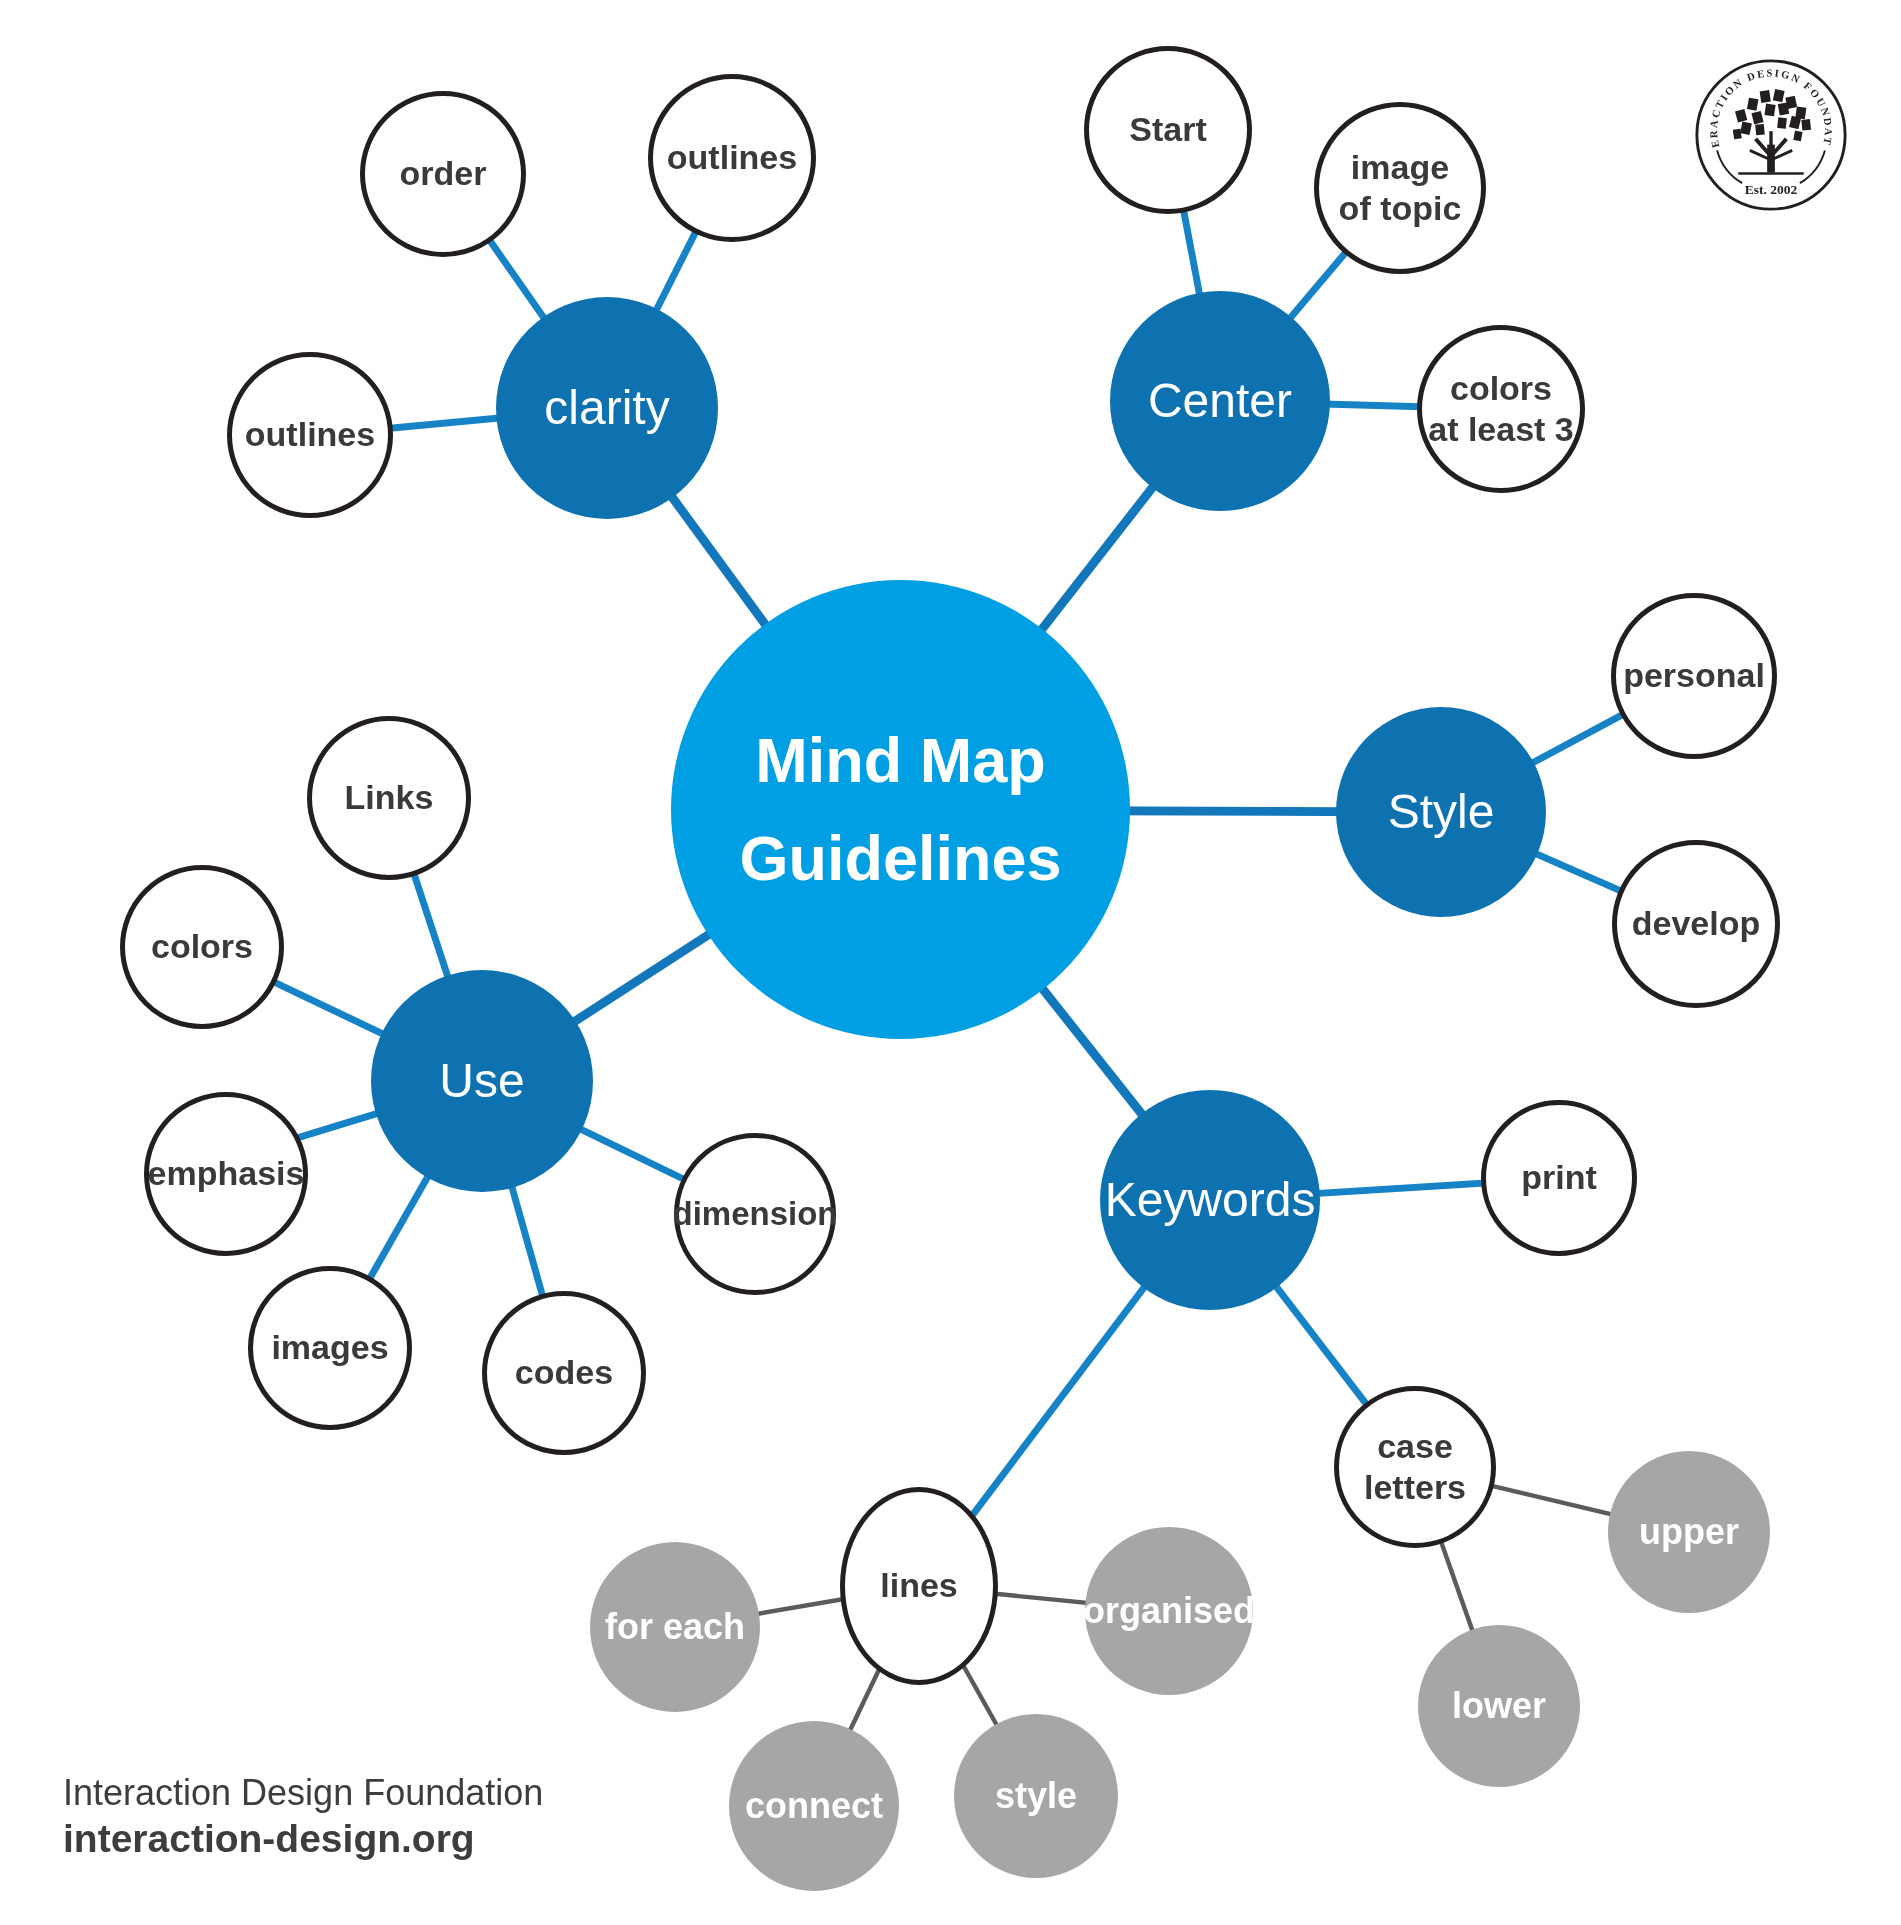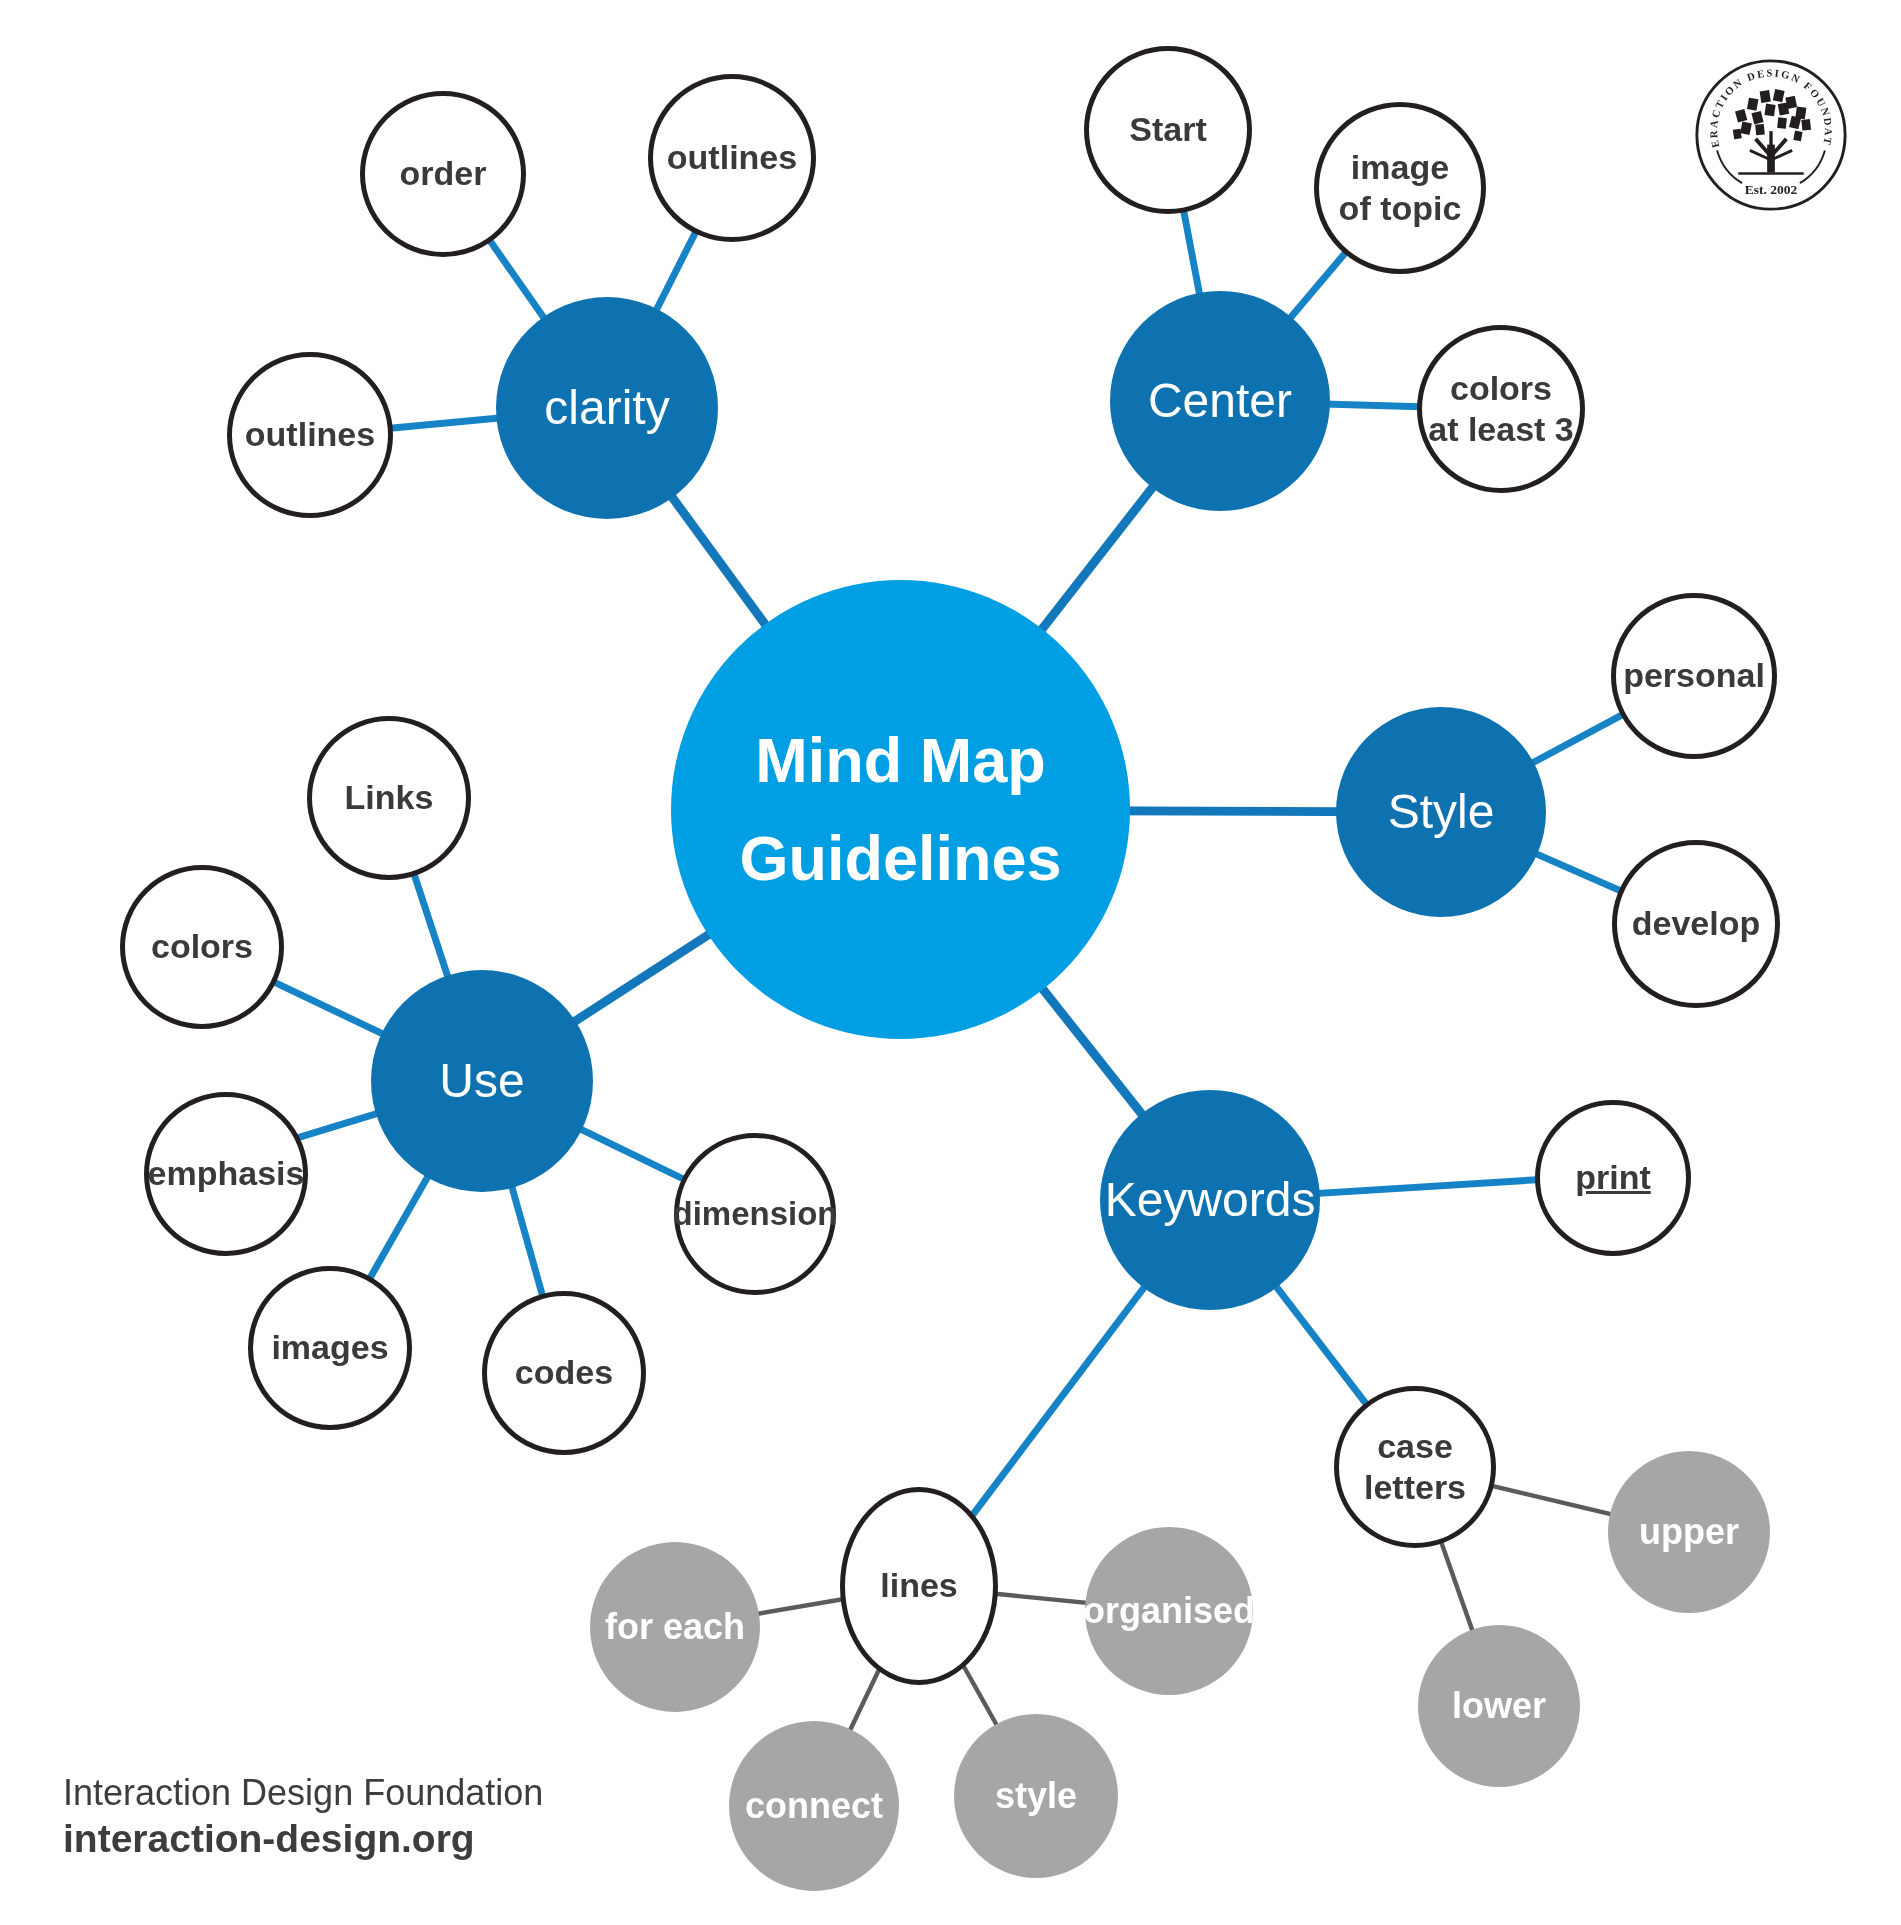--- a/index.html
+++ b/index.html
@@ -156,21 +156,21 @@
   <div class="node leaf" style="left:1611px; top:593px; width:166px; height:166px;">personal</div>
   <div class="node leaf" style="left:1612px; top:840px; width:168px; height:168px;">develop</div>
 
   <div class="node leaf" style="left:307px; top:716px;  width:164px; height:164px;">Links</div>
   <div class="node leaf" style="left:120px; top:865px;  width:164px; height:164px;">colors</div>
   <div class="node leaf" style="left:96px;  top:1092px; width:164px; height:164px;margin-left:48px;">emphasis</div>
   <div class="node leaf" style="left:248px; top:1266px; width:164px; height:164px;">images</div>
   <div class="node leaf" style="left:482px; top:1291px; width:164px; height:164px;">codes</div>
   <div class="node leaf" style="left:674px; top:1133px; width:162px; height:162px; font-size:33px;">dimension</div>
 
-  <div class="node leaf" style="left:1535px; top:1100px; width:156px; height:156px;text-decoration:underline;">print</div>
+  <div class="node leaf" style="left:1481px; top:1100px; width:156px; height:156px;">print</div>
   <div class="node leaf" style="left:1334px; top:1386px; width:162px; height:162px;">case
 letters</div>
   <div class="node leaf" style="left:840px;  top:1487px; width:158px; height:198px;">lines</div>
 
   <div class="node gray" style="left:1608px; top:1451px; width:162px; height:162px;">upper</div>
   <div class="node gray" style="left:1418px; top:1625px; width:162px; height:162px;">lower</div>
 
   <div class="node gray" style="left:590px;  top:1542px; width:170px; height:170px;">for each</div>
   <div class="node gray" style="left:1085px; top:1527px; width:168px; height:168px;">organised</div>
   <div class="node gray" style="left:729px;  top:1721px; width:170px; height:170px;">connect</div>

